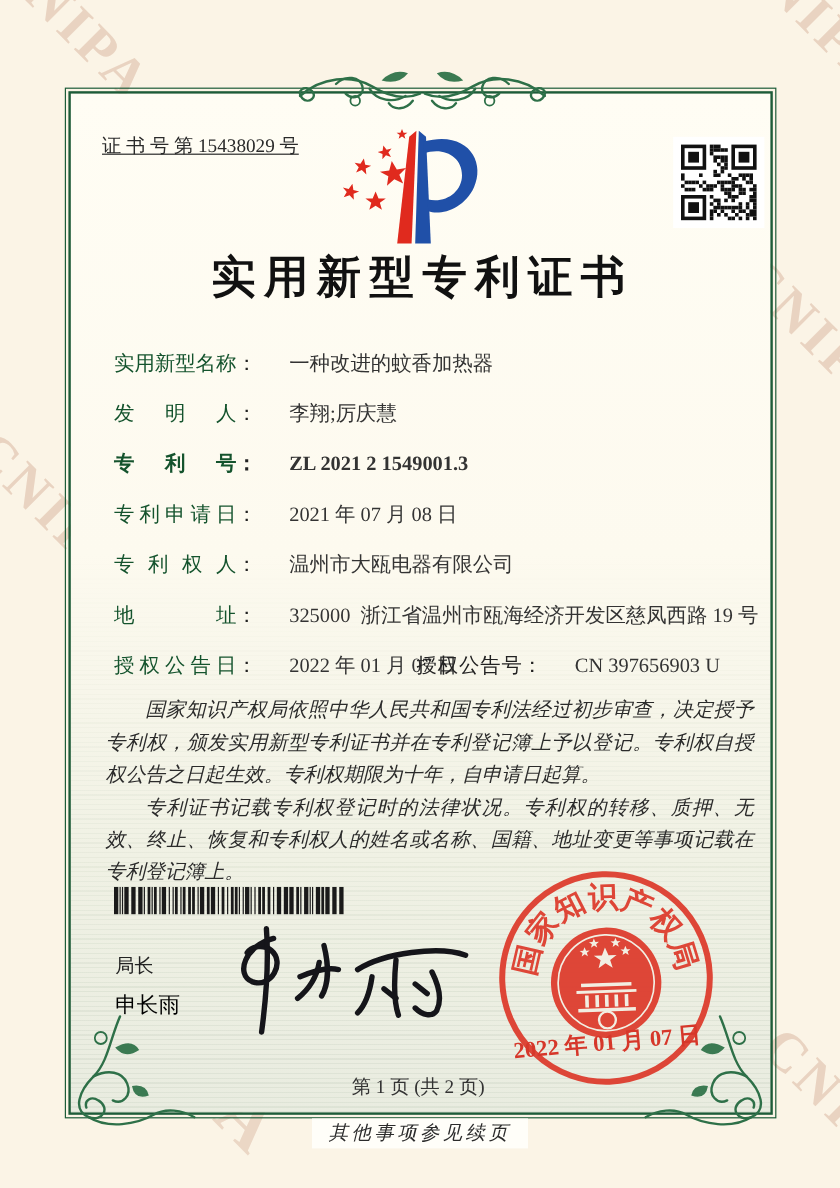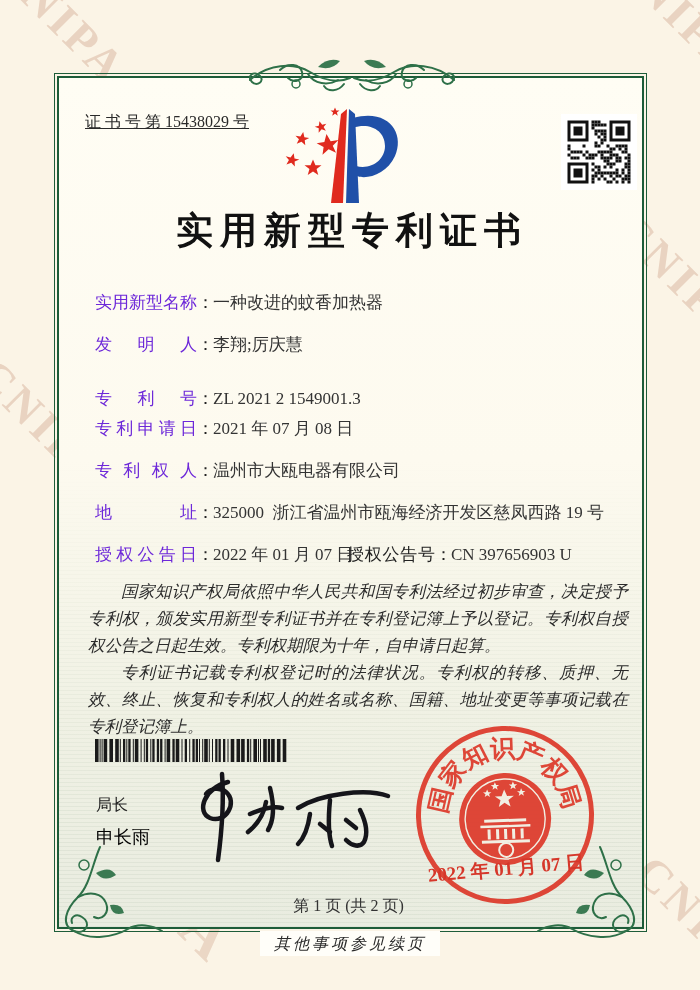--- a/index.html
+++ b/index.html
@@ -37,26 +37,26 @@
   
   .cert-no{left:85px;top:112px;font-size:16px;white-space:pre;color:#2a2a2a;text-decoration:underline;}
   .qr{left:561px;top:114px;width:76px;height:76px;background:#fff;padding:0;}
   .title{
     left:57px;top:206px;width:583px;text-align:center;
     font-size:37px;font-weight:bold;letter-spacing:7px;text-indent:7px;color:#111;
   }
   
   .fields{left:95px;top:283px;width:540px;font-size:17px;}
   .f-row{position:absolute;left:0;width:540px;white-space:nowrap;}
-  .r1{top:8px;}.r2{top:50px;}.r3{top:104px;}.r4{top:134px;}
+  .r1{top:8px;}.r2{top:50px;}.r3{top:92px;font-weight:bold;}.r4{top:134px;}
   .r5{top:176px;}.r6{top:218px;}.r7{top:260px;}
-  .f-label{display:inline-block;width:102px;text-align:justify;text-align-last:justify;color:#6d28d9;}
+  .f-label{display:inline-block;width:102px;text-align:justify;text-align-last:justify;color:#14532d;}
   .f-label-sm{display:inline-block;width:88px;text-align:justify;text-align-last:justify;color:#222;}
   .f-colon{display:inline-block;width:16px;}
-  .f-value{white-space:pre;color:#333;}
+  .f-value{white-space:pre;color:#333;margin-left:28px;}
   .grant-pair{position:absolute;left:252px;top:0;}
   
   .body-text{
     left:88px;top:578px;width:540px;font-size:16.5px;line-height:27px;
     text-align:justify;font-style:italic;color:#2b2b2b;
   }
   .body-text p{margin:0;text-indent:2em;}
   
   .barcode{left:95px;top:739px;}
   

